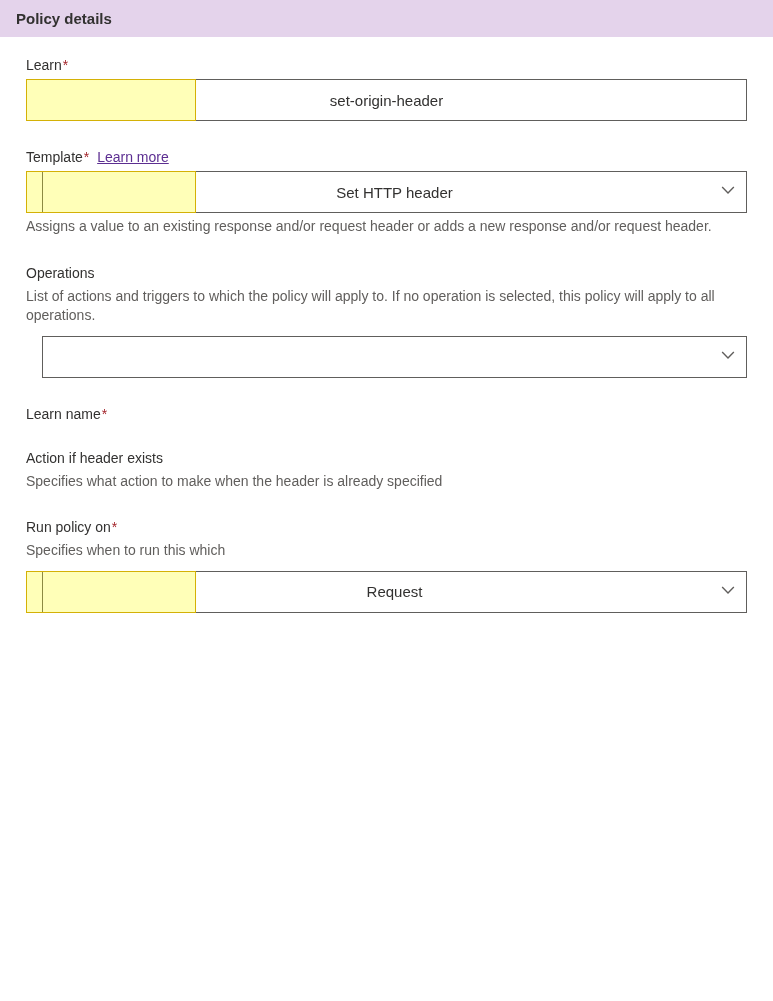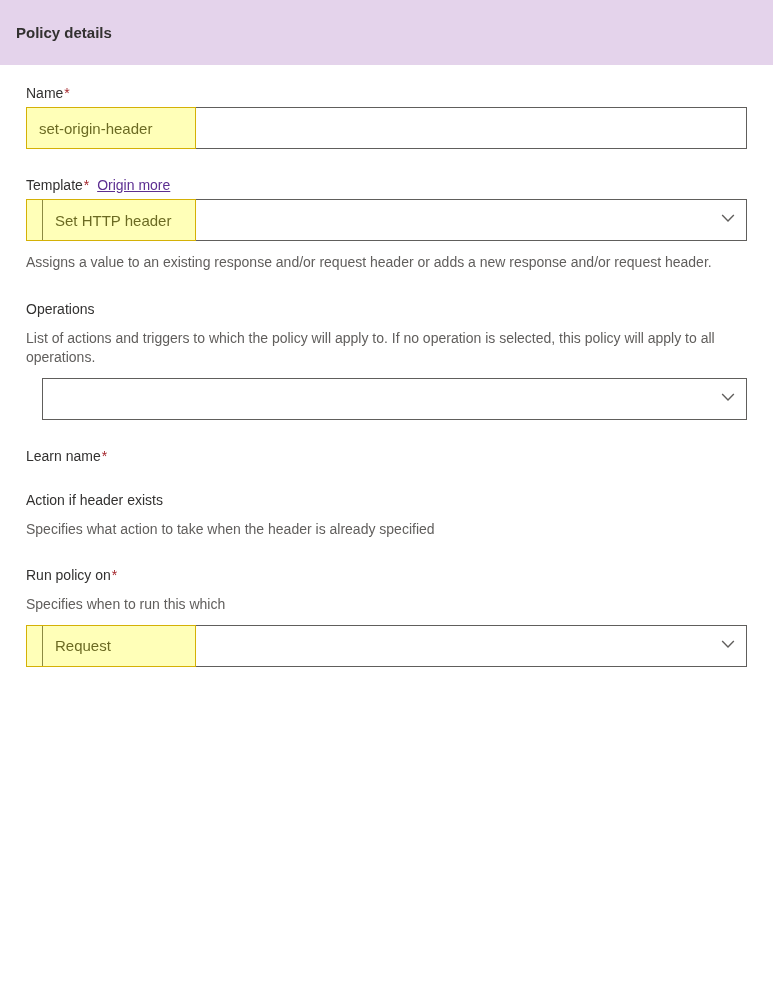--- a/index.html
+++ b/index.html
@@ -5,21 +5,21 @@
   * { box-sizing: border-box; }
   body {
     margin: 0;
     font-family: "Segoe UI", -apple-system, BlinkMacSystemFont, sans-serif;
     background: #fff;
     width: 773px;
     color: #323130;
   }
   .header-bar {
     background: #e4d3eb;
-    padding: 24px 16px;
+    padding: 10px 16px;
     font-weight: 600;
     font-size: 15px;
     color: #323130;
   }
   .form-body {
     padding: 20px 26px 26px 26px;
   }
   .field {
     margin-bottom: 28px;
   }
@@ -35,38 +35,39 @@
   .learn-more {
     color: #5c2e91;
     text-decoration: underline;
     margin-left: 4px;
     cursor: pointer;
     font-size: 14px;
   }
   .help-text {
     font-size: 14px;
     color: #605e5c;
-    margin-top: 12px;
+    margin-top: 4px;
     margin-bottom: 10px;
     line-height: 1.4;
   }
   .control {
     position: relative;
     width: 100%;
   }
   .input-box {
     width: 100%;
     height: 42px;
     border: 1px solid #605e5c;
     background: #fff;
     font-size: 15px;
     color: #323130;
     padding: 0 12px;
     outline: none;
     font-family: inherit;
+    text-align: center;
   }
   .input-box.purple-border {
     border-color: #8764b8;
   }
   .select-wrap {
     position: relative;
     padding-left: 16px;
   }
   .select-wrap .chevron {
     position: absolute;
@@ -98,32 +99,32 @@
 <body>
 
 <div class="header-bar">
   <span>Policy details</span>
 </div>
 
 <div class="form-body">
 
   <div class="field">
     <div class="label-row">
-      <span>Name</span><span class="required-star">*</span>
+      <span>Learn</span><span class="required-star">*</span>
     </div>
     <div class="control">
       <input class="input-box" type="text" value="set-origin-header" style="">
       <div class="highlight-overlay"></div>
     </div>
   </div>
 
   <div class="field">
     <div class="label-row">
       <span>Template</span><span class="required-star">*</span>
-      <a class="learn-more">Origin more</a>
+      <a class="learn-more">Learn more</a>
     </div>
     <div class="control select-wrap">
       <input class="input-box" type="text" readonly="" value="Set HTTP header" style="">
       <span class="chevron">
         <svg class="chev" viewBox="0 0 12 12">
             <path d="M1 3.5 L6 8.5 L11 3.5" stroke="#605e5c" stroke-width="1.2" fill="none"></path>
           </svg>
       </span>
       <div class="highlight-overlay"></div>
     </div>
@@ -149,21 +150,21 @@
     <div class="label-row">
       <span>Learn name</span><span class="required-star">*</span>
     </div>
   </div>
 
 
   <div class="field">
     <div class="label-row">
       <span>Action if header exists</span>
     </div>
-    <div class="help-text">Specifies what action to take when the header is already specified</div>
+    <div class="help-text">Specifies what action to make when the header is already specified</div>
   </div>
 
   <div class="field">
     <div class="label-row">
       <span>Run policy on</span><span class="required-star">*</span>
     </div>
     <div class="help-text">Specifies when to run this which</div>
     <div class="control select-wrap">
       <input class="input-box" type="text" readonly="" value="Request" style="">
       <span class="chevron">

